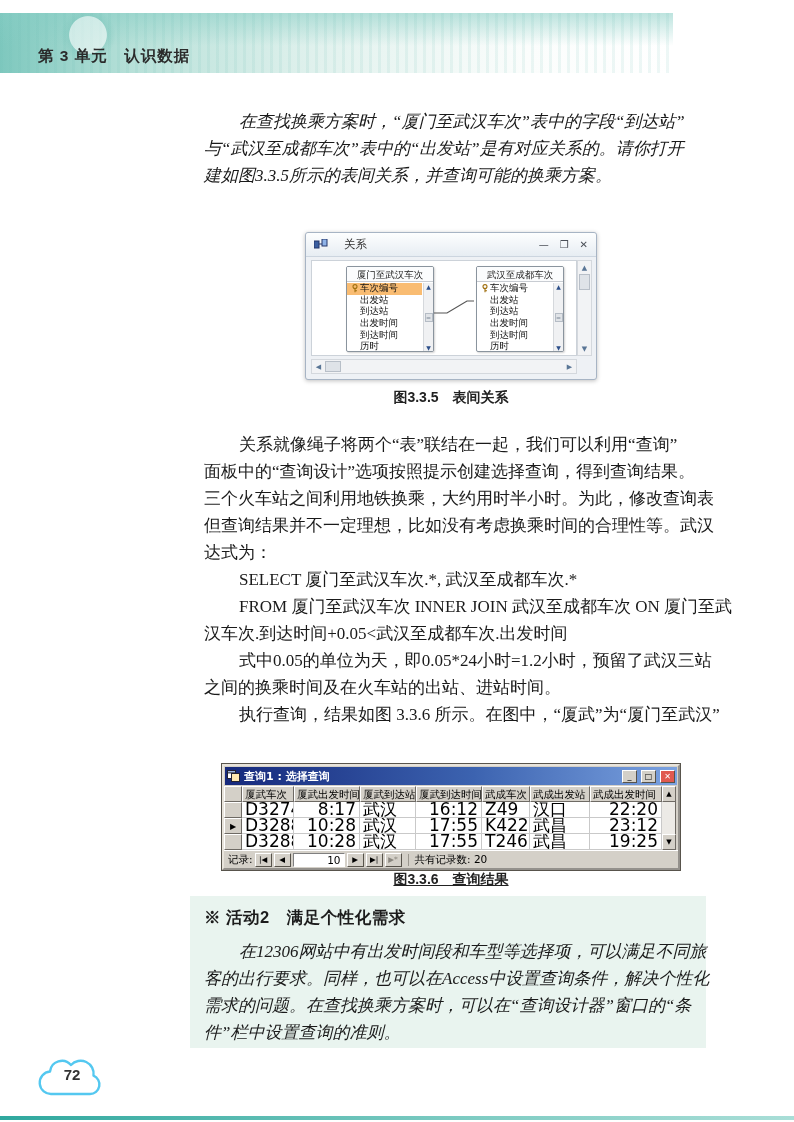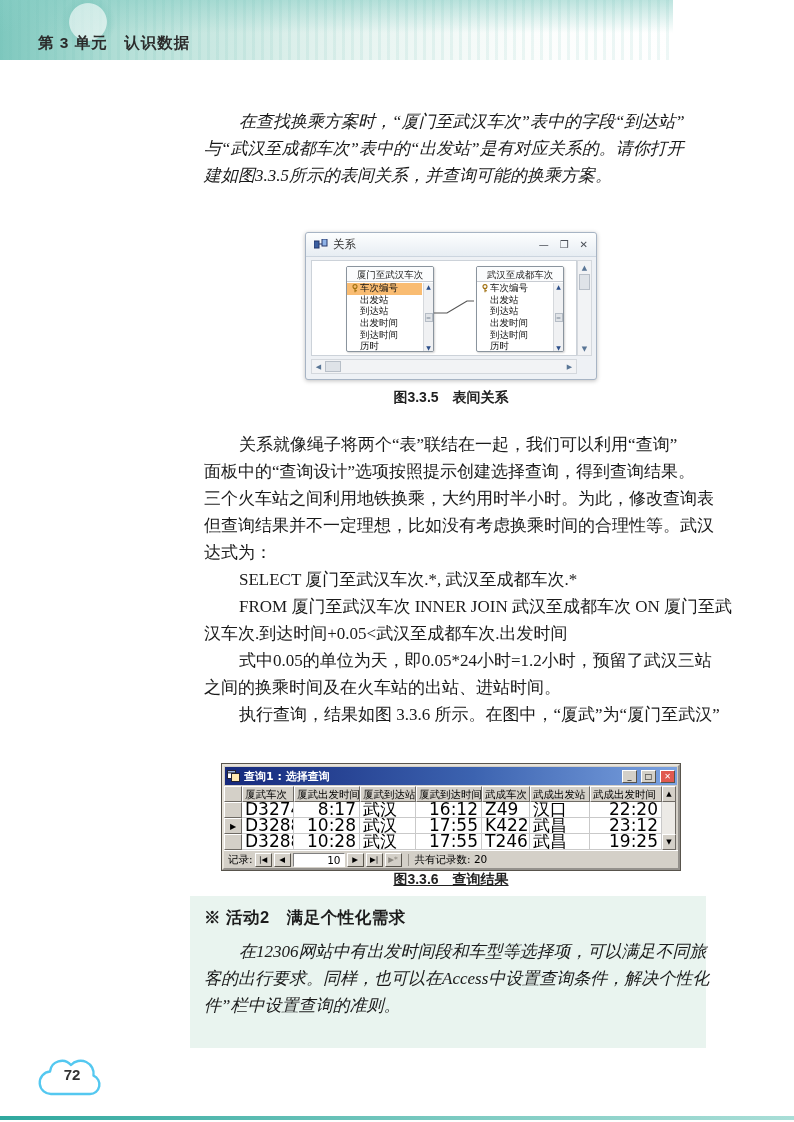--- a/index.html
+++ b/index.html
@@ -1,42 +1,42 @@
 <!DOCTYPE html>
 <html><head>
 <meta charset="utf-8">
 <style>
   html,body{margin:0;padding:0;background:#fff;}
   .page{position:relative;width:794px;height:1122px;margin:0 auto;background:#fff;overflow:hidden;
         font-family:"Liberation Serif",serif;color:#1a1a1a;}
   .page *{box-sizing:border-box;}
 
   
-  .hdr{position:absolute;left:0;top:0;width:673px;height:60px;
+  .hdr{position:absolute;left:0;top:13px;width:673px;height:60px;
     background:
       radial-gradient(circle 46px at 88px 22px, rgba(255,255,255,.55) 40%, rgba(120,195,185,.35) 42%, rgba(255,255,255,0) 60%),
       repeating-linear-gradient(90deg, rgba(110,190,180,.12) 0 3px, rgba(255,255,255,0) 3px 9px),
       linear-gradient(180deg, rgba(134,205,196,.55) 0%, rgba(255,255,255,0) 55%),
       linear-gradient(90deg,#7ec8be 0%,#b8e1d9 20%,#e2f2ee 48%,#fbfdfc 78%,#fff 100%); text-align: right;}
   .hdr-label{position:absolute;left:38px;top:33px;font:bold 15.5px "Liberation Sans",sans-serif;color:#2b2b2b;letter-spacing:1px;}
 
   
   .col{position:absolute;left:204px;width:494px;font-size:17px;line-height:27px;}
   .ln{white-space:nowrap;}
   .ind{text-indent:35px;}
   .kai{font-style:italic;}
 
   .caption{position:absolute;left:204px;width:494px;text-align:center;
     font:bold 14px "Liberation Sans",sans-serif;color:#222;}
 
   
   .relwin{position:absolute;left:305px;top:232px;width:292px;height:148px;background:#eef1f5;
     border:1px solid #a7b4c4;border-radius:3px;box-shadow:0 1px 4px rgba(0,0,0,.25);
     font-family:"DejaVu Sans",sans-serif;}
-  .relttl{position:absolute;left:0;top:0;right:0;height:24px;display:flex;align-items:center;gap:5px;
+  .relttl{position:absolute;left:0;top:0;right:0;height:24px;display:flex;align-items:center;gap:16px;
     padding:0 8px;background:linear-gradient(#fdfefe,#e7edf3);border-bottom:1px solid #ccd5df;border-radius:3px 3px 0 0;}
   .relttl .t{font-size:11.5px;color:#333;flex:1;}
   .wbtns{display:flex;gap:11px;font-size:10px;color:#4a4f57;}
   .wbtns span{cursor:default;}
   .relcanvas{position:absolute;left:5px;top:27px;width:266px;height:96px;background:#fff;border:1px solid #ccd2d9;}
   .vscroll{position:absolute;right:4px;top:27px;width:15px;height:96px;background:#f2f3f5;border:1px solid #d4d8dd;
     display:flex;flex-direction:column;align-items:center;font-size:7px;color:#5a7696;}
   .hscroll{position:absolute;left:5px;top:126px;width:266px;height:15px;background:#f2f3f5;border:1px solid #d4d8dd;
     display:flex;align-items:center;font-size:7px;color:#5a7696;}
   .sbtn{width:13px;height:13px;display:flex;align-items:center;justify-content:center;}
@@ -323,20 +323,21 @@
     </div>
   </div>
 
   <div class="caption" style="top:871px;text-decoration:underline;">图3.3.6　查询结果</div>
 
   <div class="band"></div>
   <div class="act-h">※ 活动2　满足个性化需求</div>
   <div class="col kai" style="top:938px;">
     <div class="ln ind">在12306网站中有出发时间段和车型等选择项，可以满足不同旅</div>
     <div class="ln">客的出行要求。同样，也可以在Access中设置查询条件，解决个性化</div>
+    <div class="ln">需求的问题。在查找换乘方案时，可以在“查询设计器”窗口的“条</div>
     <div class="ln">件”栏中设置查询的准则。</div>
   </div>
 
   <div class="cloud">
     <svg width="84" height="52" viewBox="0 0 84 52">
       <path d="M22 42 h38 a9.5 9.5 0 0 0 3.5 -18.3 A13 13 0 0 0 41 13 a12 12 0 0 0 -21 6.5 A10 10 0 0 0 22 42 Z" fill="#fff" stroke="#54c8f0" stroke-width="2.4" stroke-linejoin="round"></path>
     </svg>
     <div class="num">72</div>
   </div>
 

